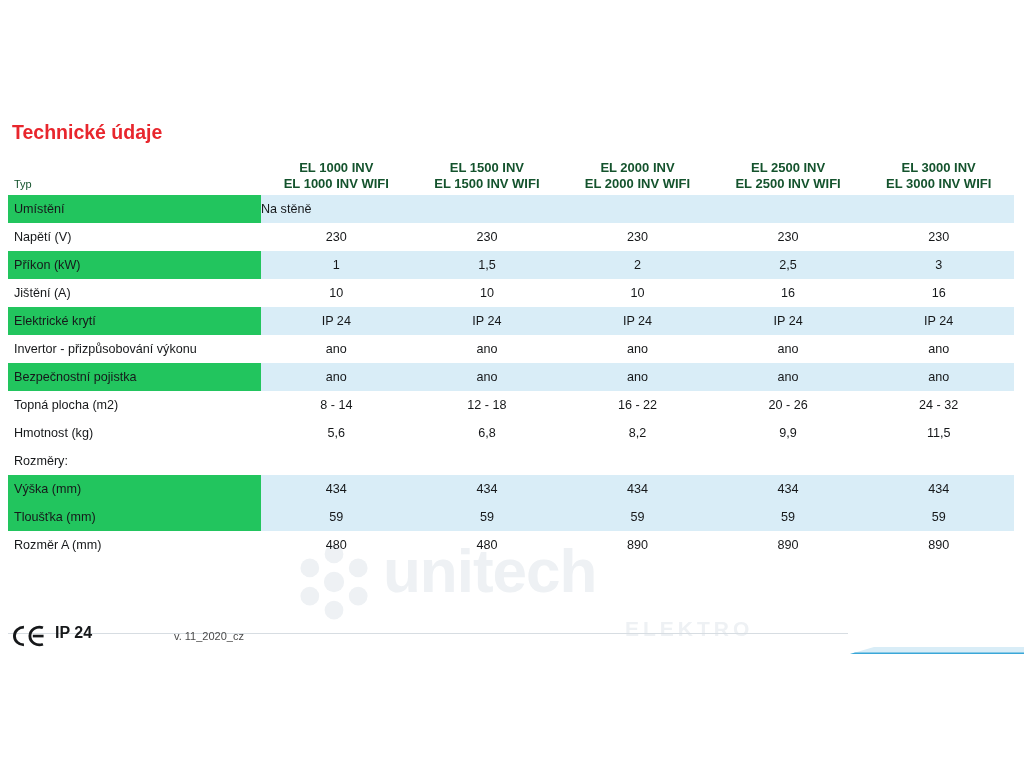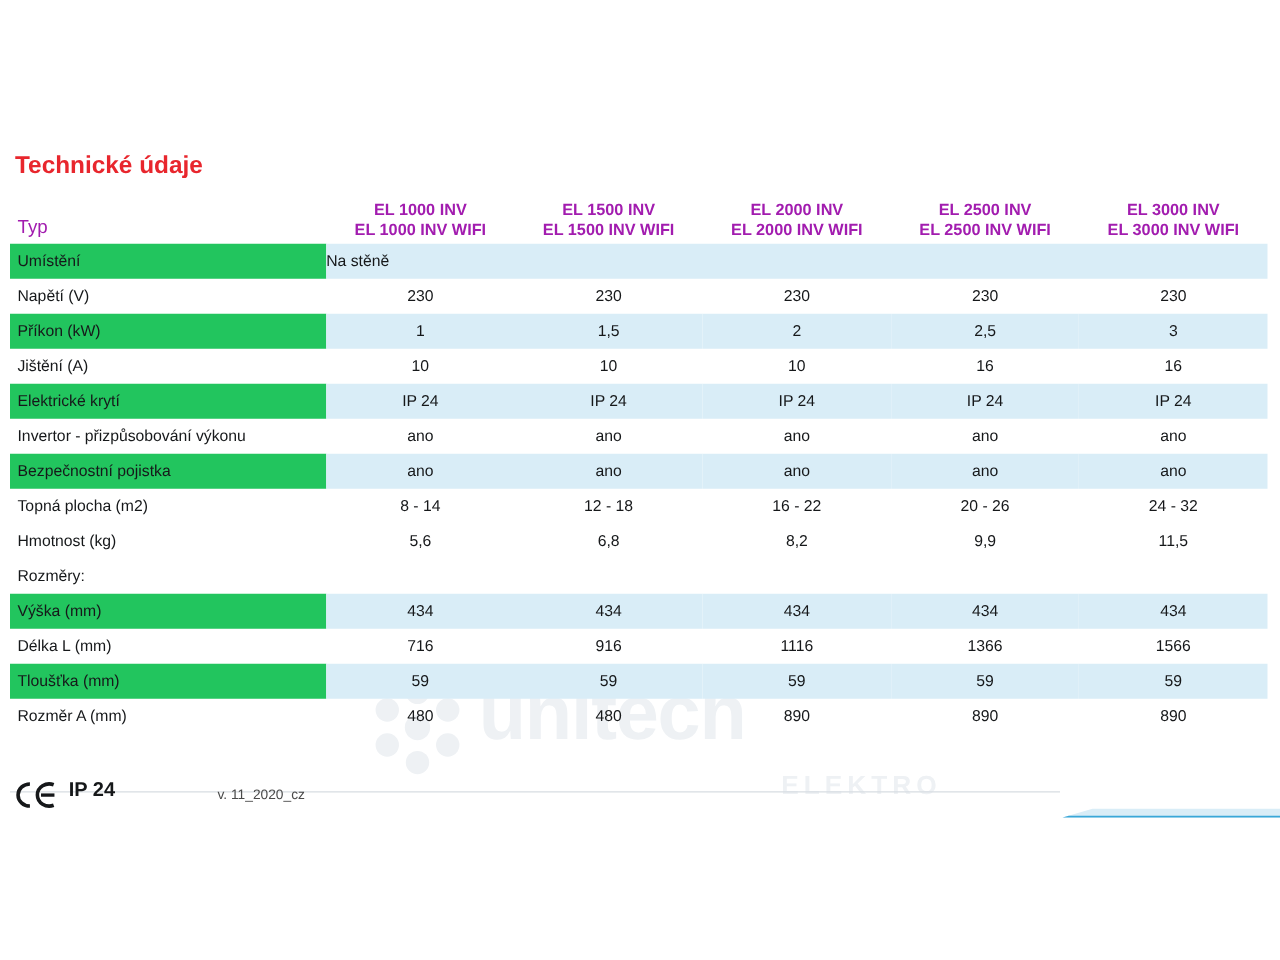--- a/index.html
+++ b/index.html
@@ -104,27 +104,27 @@
   tr.tinted td.lbl { background: #22c55e; }
   tr.plain td { background: transparent; }
 
   
   #head-row th {
     height: 44px;
     font-weight: 700;
     font-size: 13px;
     text-align: center;
     line-height: 1.25;
-    color: #a21caf;
+    color: #14532d;
     vertical-align: bottom;
     padding-bottom: 3px !important;
   }
   #head-row th.lbl {
     font-weight: normal;
-    font-size: 15px;
+    font-size: 11px;
     text-align: left;
     vertical-align: bottom;
   }
   .hd-l1 { display: block; }
   .hd-l2 { display: block; }
 
   tr.section td {
     font-weight: 700;
     background: transparent;
   }
@@ -325,28 +325,20 @@
 
       <tr class="tinted">
         <td class="lbl">Výška      (mm)</td>
         <td class="val">434</td>
         <td class="val">434</td>
         <td class="val">434</td>
         <td class="val">434</td>
         <td class="val">434</td>
       </tr>
 
-      <tr class="plain">
-        <td class="lbl">Délka  L  (mm)</td>
-        <td class="val">716</td>
-        <td class="val">916</td>
-        <td class="val">1116</td>
-        <td class="val">1366</td>
-        <td class="val">1566</td>
-      </tr>
 
       <tr class="tinted">
         <td class="lbl">Tloušťka  (mm)</td>
         <td class="val">59</td>
         <td class="val">59</td>
         <td class="val">59</td>
         <td class="val">59</td>
         <td class="val">59</td>
       </tr>
 

